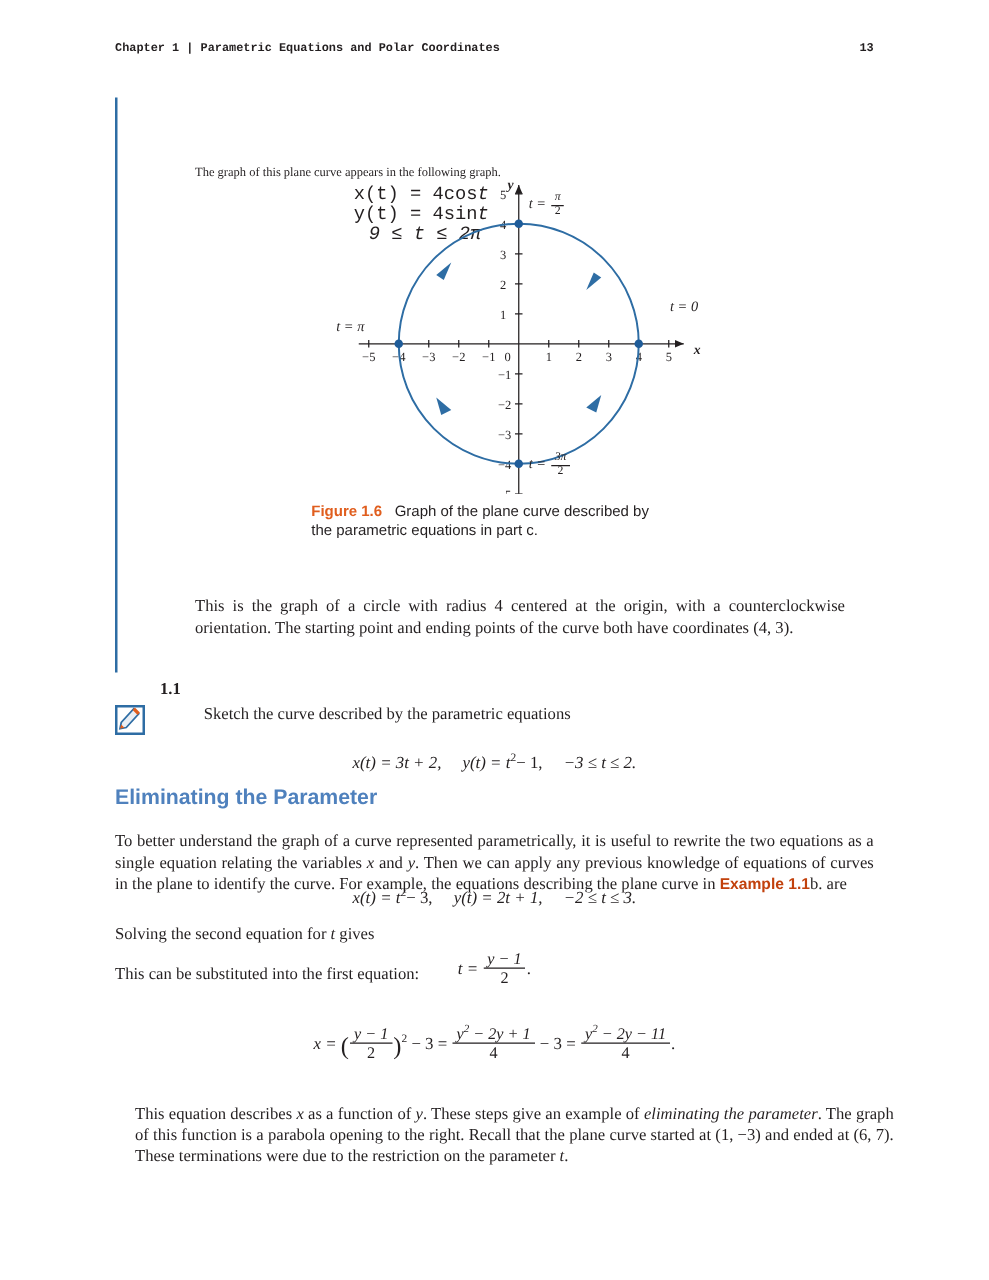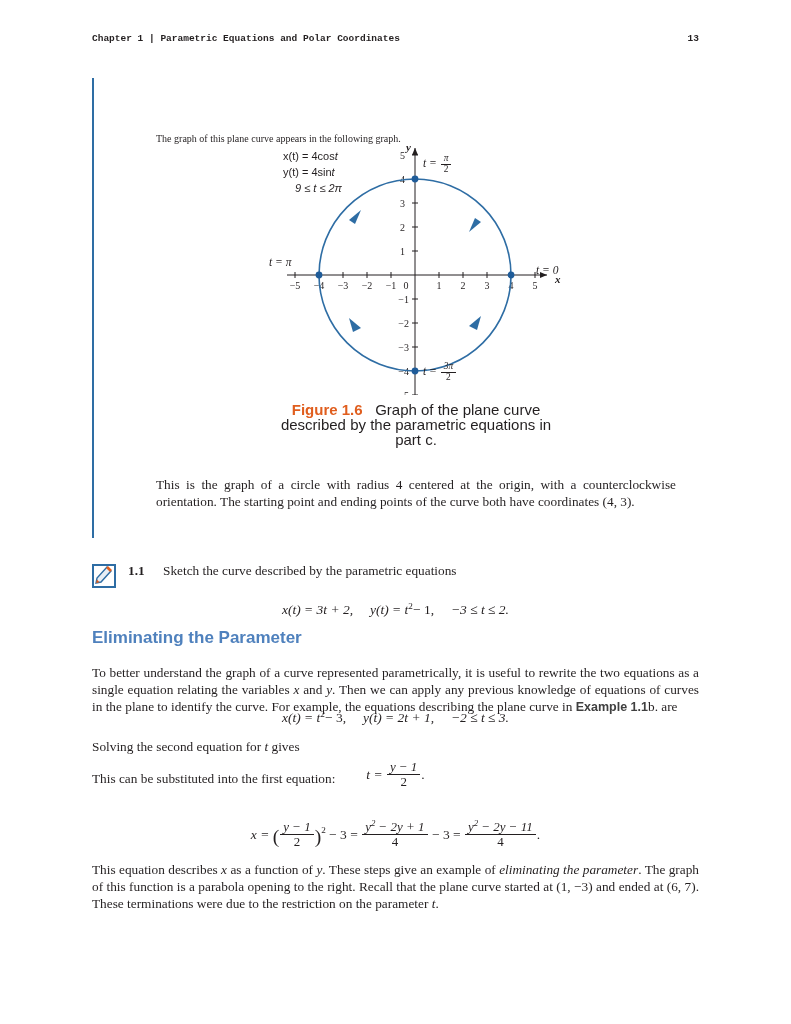--- a/index.html
+++ b/index.html
@@ -57,39 +57,38 @@
     position: absolute;
     left: 265px;
     top: 140px;
     width: 300px;
     height: 255px;
   }
   .fig-eqs {
     position: absolute;
     left: 18px;
     top: 8px;
-    font-size: 11px;
+    font-size: 15px;
     line-height: 16px;
-    font-family: Liberation Sans, sans-serif;
+    font-family: Liberation Mono, monospace;
   }
   .fig-eqs .ln { white-space: nowrap; }
   .it { font-style: italic; }
 
   .graph-svg { position: absolute; left: 0; top: 0; }
 
   .fig-caption {
     position: absolute;
-    left: 276px;
+    left: 249px;
     top: 402px;
     width: 280px;
     font-family: "Liberation Sans", sans-serif;
-    font-size: 15px;
+    font-size: 12px;
     line-height: 15px;
     color: #231f20;
-    text-align: center;
   }
   .fig-caption .fig-label {
     color: #e05e1e;
     font-weight: bold;
   }
 
   .after-fig {
     position: absolute;
     left: 156px;
     top: 476px;
@@ -103,21 +102,21 @@
   .checkpoint-icon {
     position: absolute;
     left: 92px;
     top: 564px;
     width: 24px;
     height: 24px;
   }
   .checkpoint-num {
     position: absolute;
     left: 128px;
-    top: 563px;
+    top: 543px;
     font-size: 13.3px;
     font-weight: bold;
   }
   .checkpoint-text {
     position: absolute;
     left: 163px;
     top: 563px;
     font-size: 13.3px;
   }
   .checkpoint-eq {
@@ -144,23 +143,23 @@
     position: absolute;
     left: 92px;
     width: 607px;
     font-size: 13.3px;
     line-height: 17.2px;
     text-align: justify;
   }
   .p1 { top: 664px; }
   .p2 { top: 738px; }
   .p3 { top: 770px; }
-  .p4 { top: 861px; }
-
-  .xref { color: #404040; font-weight: bold; font-family: "Liberation Sans", sans-serif; font-size: 12.5px;}
+  .p4 { top: 882px; margin-left: 16px; }
+
+  .xref { color: #c2410c; font-weight: bold; font-family: "Liberation Sans", sans-serif; font-size: 12.5px;}
 
   .eq-center {
     position: absolute;
     left: 92px;
     width: 607px;
     text-align: center;
     font-size: 13.5px;
   }
   .eq1 { top: 710px; }
   .eq2 { top: 760px; }
@@ -281,21 +280,21 @@
     </g>
 
     <g fill="#1f5c99">
       <circle cx="246" cy="135" r="3.4"></circle>
       <circle cx="54" cy="135" r="3.4"></circle>
       <circle cx="150" cy="39" r="3.4"></circle>
       <circle cx="150" cy="231" r="3.4"></circle>
     </g>
   </svg>
 
-  <div style="position:absolute; left:244px; top:124px; font-size:11.5px;padding-left:27px;">
+  <div style="position:absolute; left:244px; top:100px; font-size:11.5px;padding-left:27px;">
     <span class="it">t = 0</span>
   </div>
   <div style="position:absolute; left:4px; top:116px; font-size:11.5px;">
     <span class="it">t = π</span>
   </div>
   <div style="position:absolute; left:158px; top:14px; font-size:11.5px;">
     <span class="it">t =</span>
     <span class="frac small"><span class="num it">π</span><span class="den">2</span></span>
   </div>
   <div style="position:absolute; left:158px; top:222px; font-size:11.5px;">

